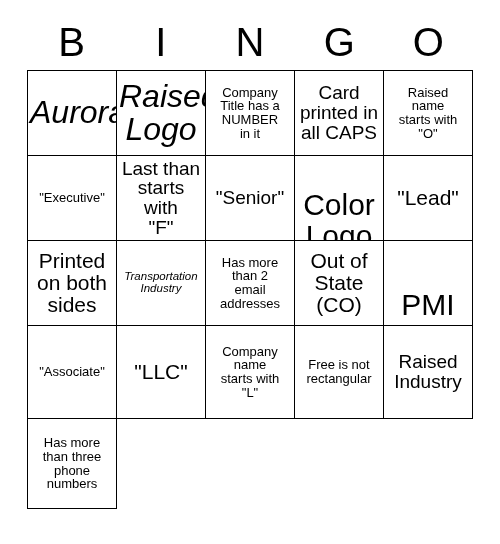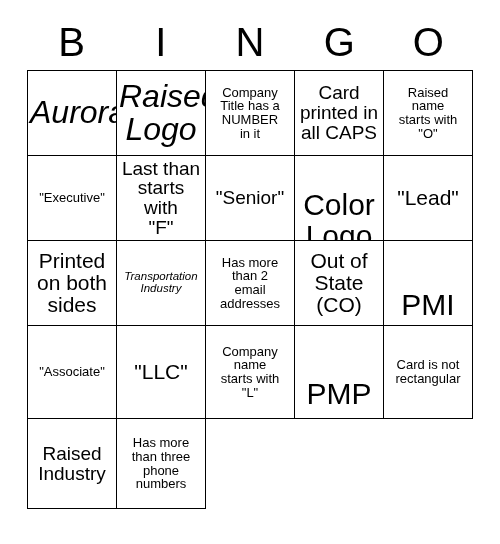--- a/index.html
+++ b/index.html
@@ -166,24 +166,21 @@
         <span class="cell-text fs-md">"LLC"</span>
       </div>
 
     <div class="cell">
         <span class="cell-text fs-xs">Company
 name
 starts with
 "L"</span>
       </div>
     <div class="cell">
-        <span class="cell-text fs-xl">PMP</span>
-      </div>
-    <div class="cell">
-        <span class="cell-text fs-xs">Card is not
+        <span class="cell-text fs-xs">Free is not
 rectangular</span>
       </div>
     <div class="cell">
         <span class="cell-text fs-sm">Raised
 Industry</span>
       </div>
     <div class="cell">
         <span class="cell-text fs-xs">Has more
 than three
 phone

